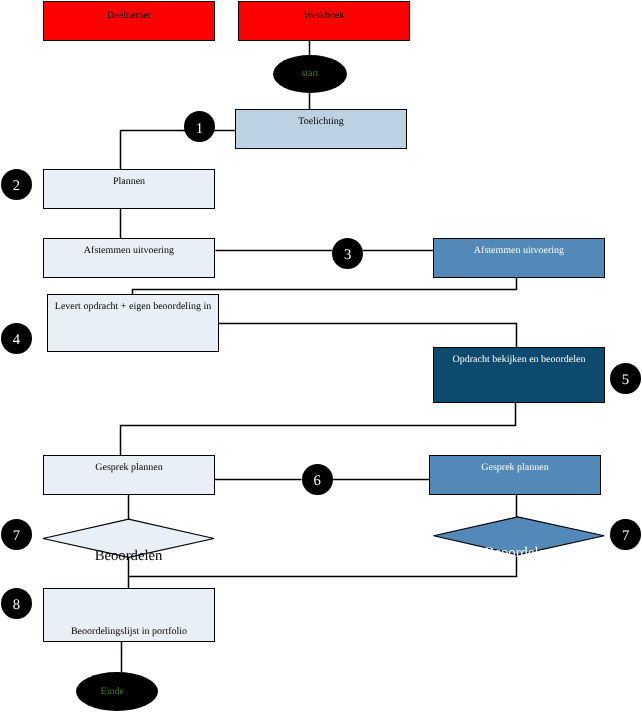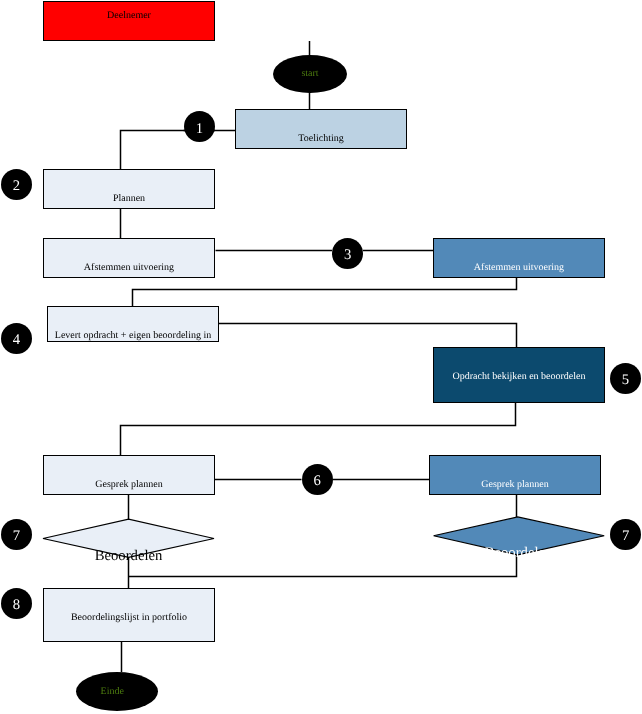--- a/index.html
+++ b/index.html
@@ -6,21 +6,21 @@
   body{width:642px;height:714px;overflow:hidden;
        font-family:"Liberation Serif",serif;
        -webkit-font-smoothing:antialiased;
        text-rendering:geometricPrecision;}
   #stage{position:relative;width:642px;height:714px;background:#fff;}
   #wire{position:absolute;left:0;top:0;width:642px;height:714px;}
   .node{position:absolute;display:flex;align-items:flex-start;justify-content:center;
         box-sizing:border-box;text-align:center;font-size:10px;line-height:17.8px;}
   .node span{display:block;width:100%;}
   .lane{border:1px solid #000;background:#FF0000;color:#000;padding-top:5px;}
-  .box{border:1px solid #000;padding-top:20px;}
+  .box{border:1px solid #000;padding-top:3px;}
   .ell{background:#000;color:#4d7c0f;align-items:center;padding-top:0;
        border-radius:50%;}
   .mark{position:absolute;border-radius:50%;background:#000;color:#fff;
         display:flex;align-items:center;justify-content:center;
         font-size:14.7px;line-height:1;padding-top:4px;box-sizing:border-box;
         font-family:"Liberation Serif",serif;}
   .dia-lbl{position:absolute;display:flex;align-items:center;justify-content:center;
            font-size:14.7px;line-height:17.8px;text-align:center;margin-top:16px;}
 </style>
 </head>
@@ -49,20 +49,23 @@
       <path d="M121.5 641 L121.5 672"></path>
     </g>
 
     <polygon points="43,538.5 128.6,519.2 214,538.5 128.6,557.4" fill="#E9EFF7" stroke="#000" stroke-width="1.15"></polygon>
     <polygon points="433.6,535.8 517.7,516.9 604.2,535.8 517.7,554.8" fill="#5289B8" stroke="#000" stroke-width="1.15"></polygon>
   </svg>
 
   <div class="node lane" style="left:43px;top:1px;width:172px;height:40px;">
     <span>Deelnemer</span>
   </div>
+  <div class="node lane" style="left:238px;top:1px;width:172px;height:40px;">
+    <span>Werkboek</span>
+  </div>
 
   <div class="node ell" style="left:273px;top:55px;width:74px;height:38px;">
     <span>start</span>
   </div>
 
   <div class="node box" style="left:235px;top:109px;width:172px;height:39.5px;background:#BCD2E3;">
     <span>Toelichting</span>
   </div>
 
   <div class="node box" style="left:43px;top:169px;width:172px;height:39.5px;background:#E9EFF7;">
@@ -70,21 +73,21 @@
   </div>
 
   <div class="node box" style="left:43px;top:238px;width:172px;height:39.5px;background:#E9EFF7;">
     <span>Afstemmen uitvoering</span>
   </div>
 
   <div class="node box" style="left:433px;top:238px;width:172px;height:39.5px;background:#5289B8;color:#fff;">
     <span>Afstemmen uitvoering</span>
   </div>
 
-  <div class="node box" style="left:47px;top:306px;width:172px;height:36px;background:#E9EFF7;">
+  <div class="node box" style="left:47px;top:294px;width:172px;height:58px;background:#E9EFF7;">
     <span>Levert opdracht + eigen beoordeling in</span>
   </div>
 
   <div class="node box" style="left:433px;top:347px;width:172px;height:55.5px;background:#0c4a6e;color:#fff;">
     <span>Opdracht bekijken en beoordelen</span>
   </div>
 
   <div class="node box" style="left:43px;top:455px;width:172px;height:39.5px;background:#E9EFF7;">
     <span>Gesprek plannen</span>
   </div>
@@ -93,21 +96,21 @@
     <span>Gesprek plannen</span>
   </div>
 
   <div class="dia-lbl" style="left:43px;top:521px;width:171px;height:39px;">
     <span>Beoordelen</span>
   </div>
   <div class="dia-lbl" style="left:433px;top:518px;width:171px;height:39px;color:#fff;">
     <span>Beoordelen</span>
   </div>
 
-  <div class="node box" style="left:43px;top:588px;width:172px;height:53.5px;background:#E9EFF7;">
+  <div class="node box" style="left:43px;top:588px;width:172px;height:53.5px;background:#E9EFF7;align-items:flex-end;">
     <span>Beoordelingslijst in portfolio</span>
   </div>
 
   <div class="node ell" style="left:75.5px;top:672px;width:82.5px;height:39px;">
     <span style="transform:translateX(-4.5px)">Einde</span>
   </div>
 
   <div class="mark" style="left:183.8px;top:111.3px;width:31.2px;height:31.2px;">
     <span>1</span>
   </div>

